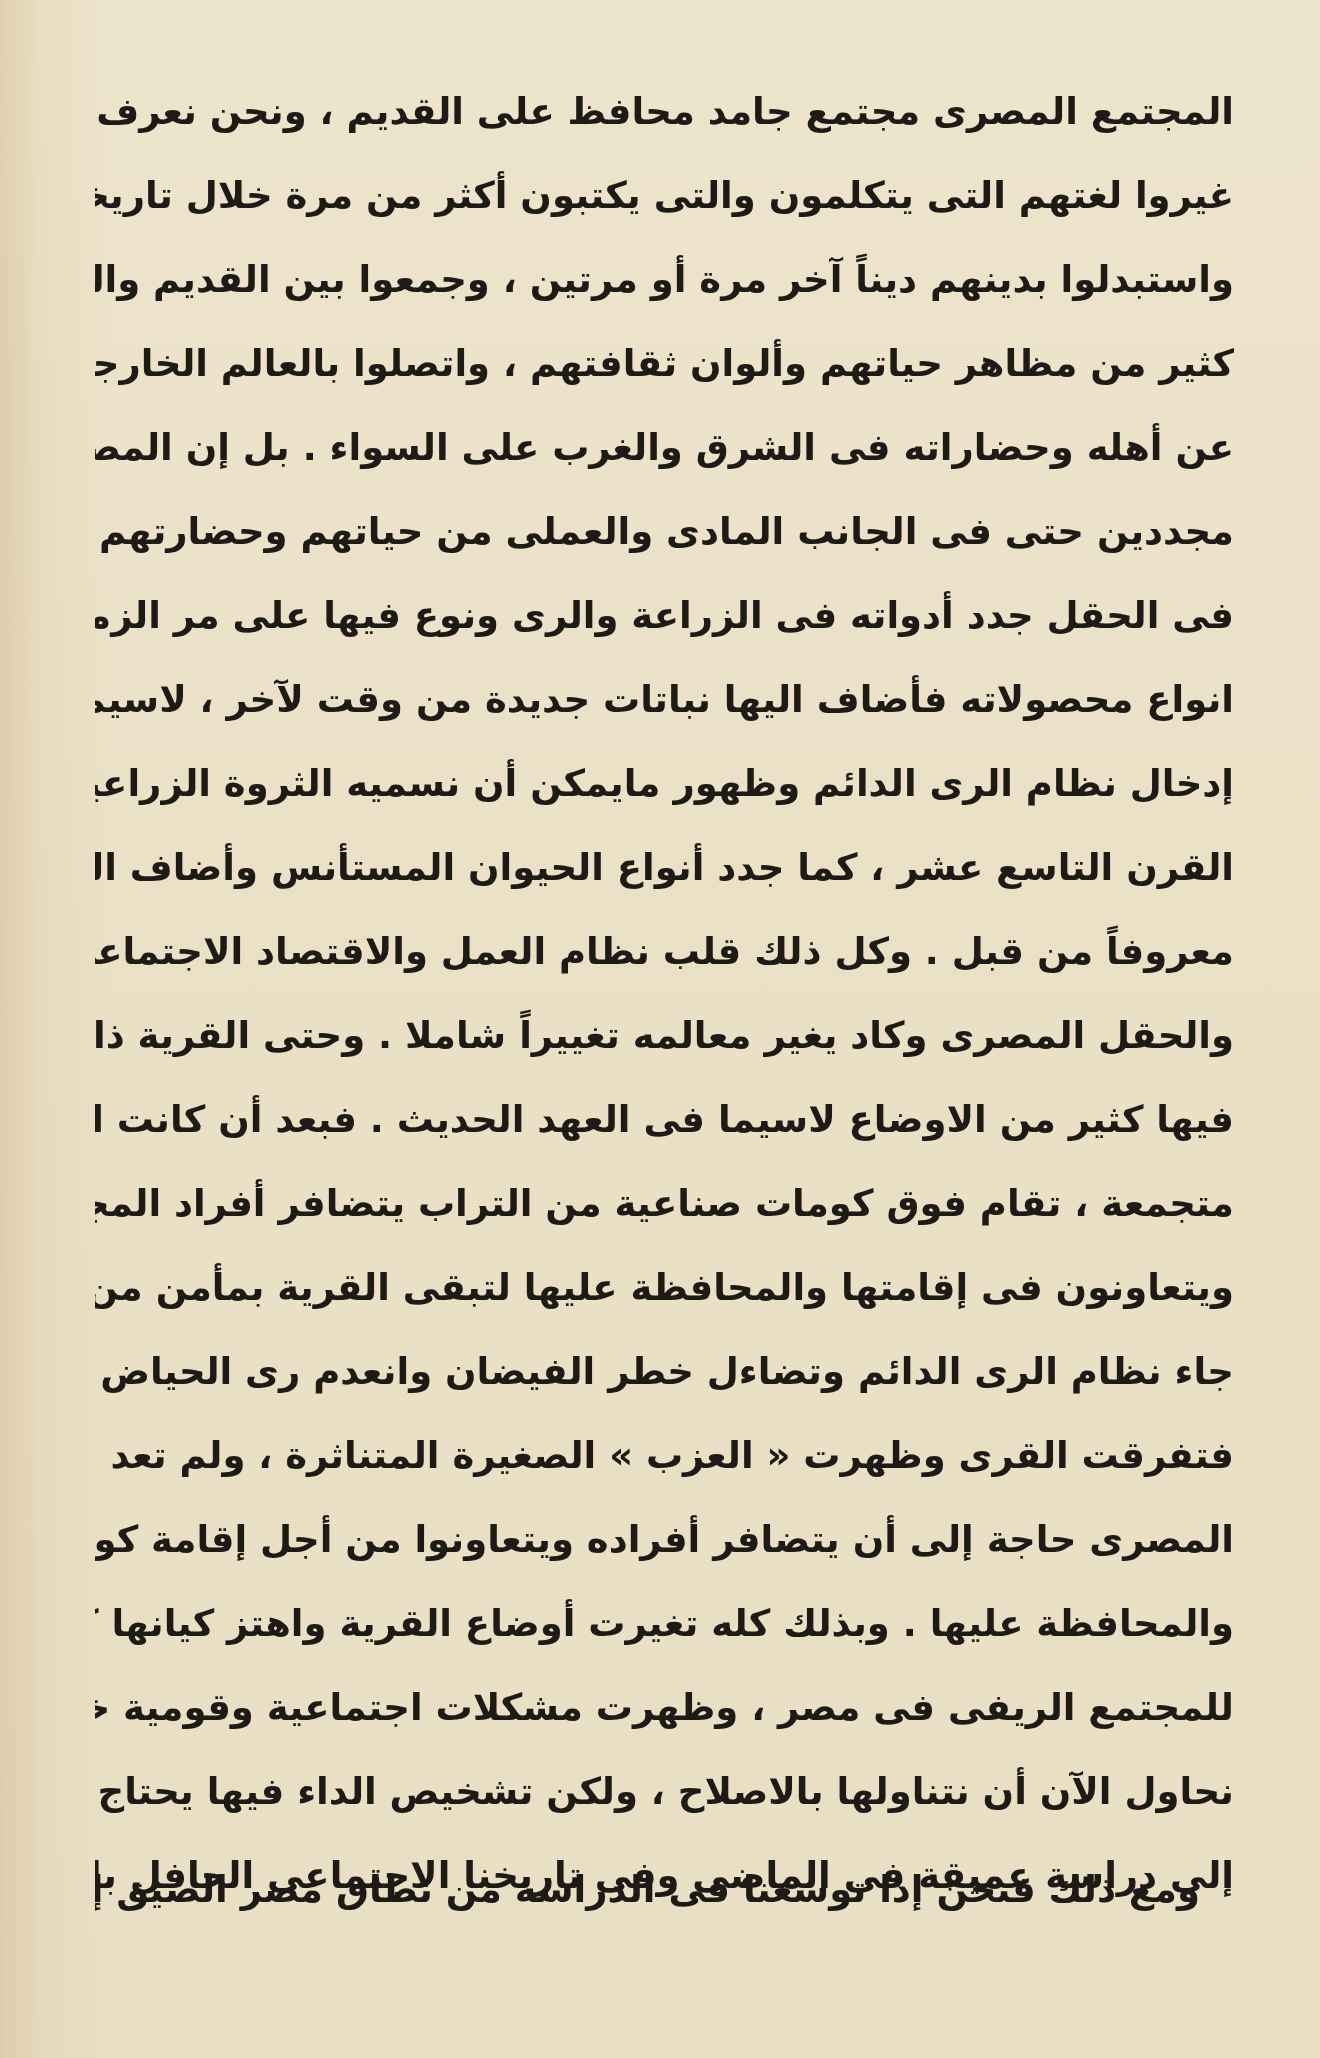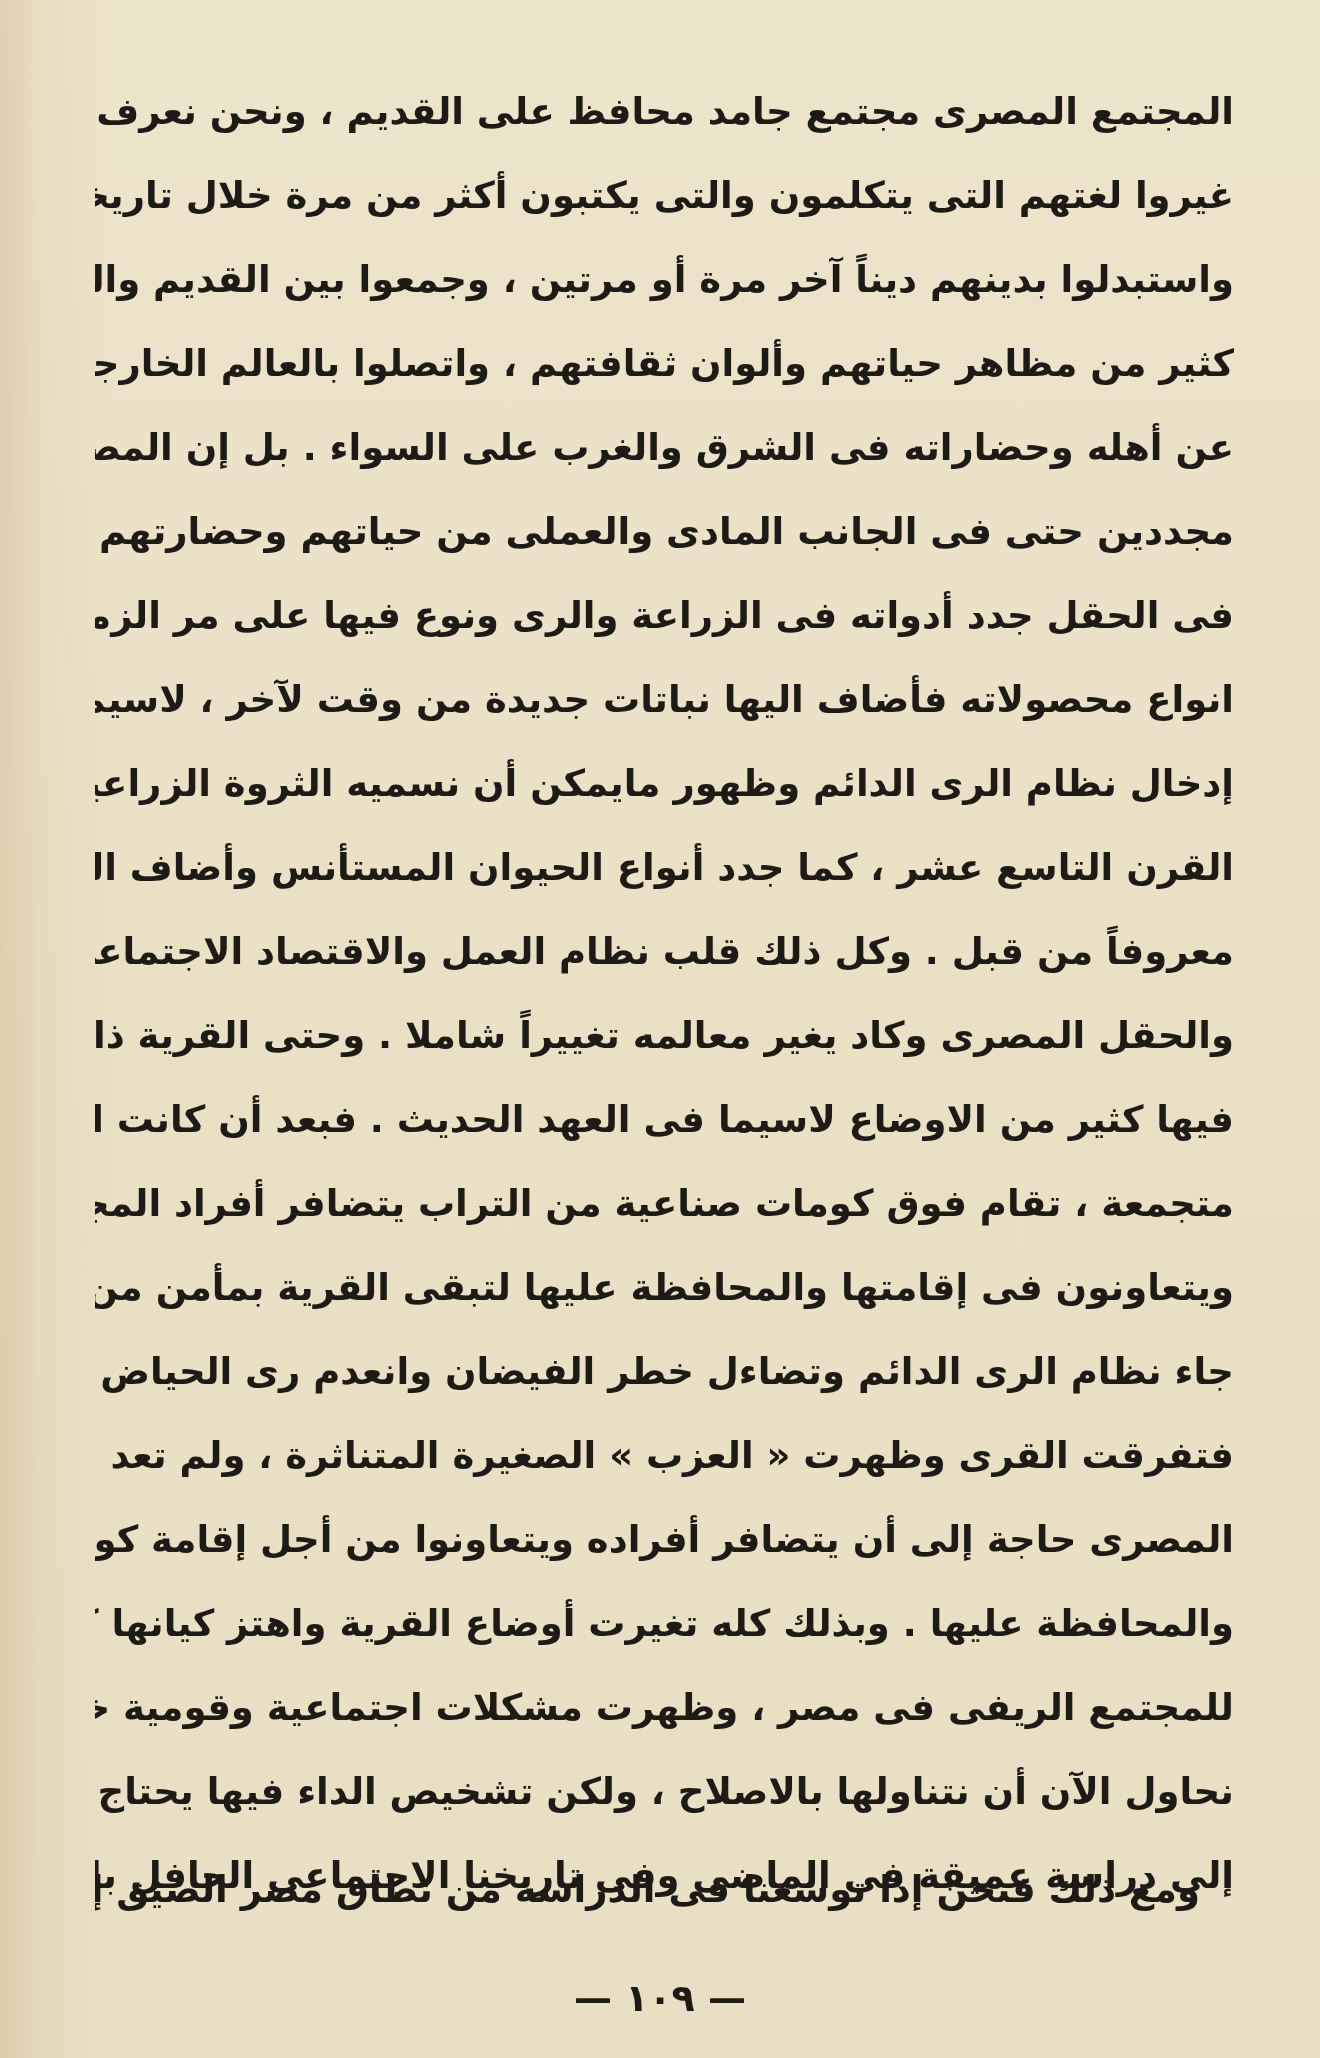--- a/index.html
+++ b/index.html
@@ -94,15 +94,14 @@
     <span class="line">والمحافظة عليها . وبذلك كله تغيرت أوضاع القرية واهتز كيانها كوحدة</span>
     <span class="line">للمجتمع الريفى فى مصر ، وظهرت مشكلات اجتماعية وقومية خطيرة ، هى التى</span>
     <span class="line">نحاول الآن أن نتناولها بالاصلاح ، ولكن تشخيص الداء فيها يحتاج ولا شك</span>
     <span class="line last">إلى دراسة عميقة فى الماضى وفى تاريخنا الاجتماعى الحافل بالتغيرات والأحداث .</span>
   </div>
 
   <div class="new-para">
     <span class="line">ومع ذلك فنحن إذا توسعنا فى الدراسة من نطاق مصر الضيق إلى نطاق</span>
   </div>
 
-  <div class="page-number">— ١٠٩ —</div>
 
 </div>
 
 </body></html>

